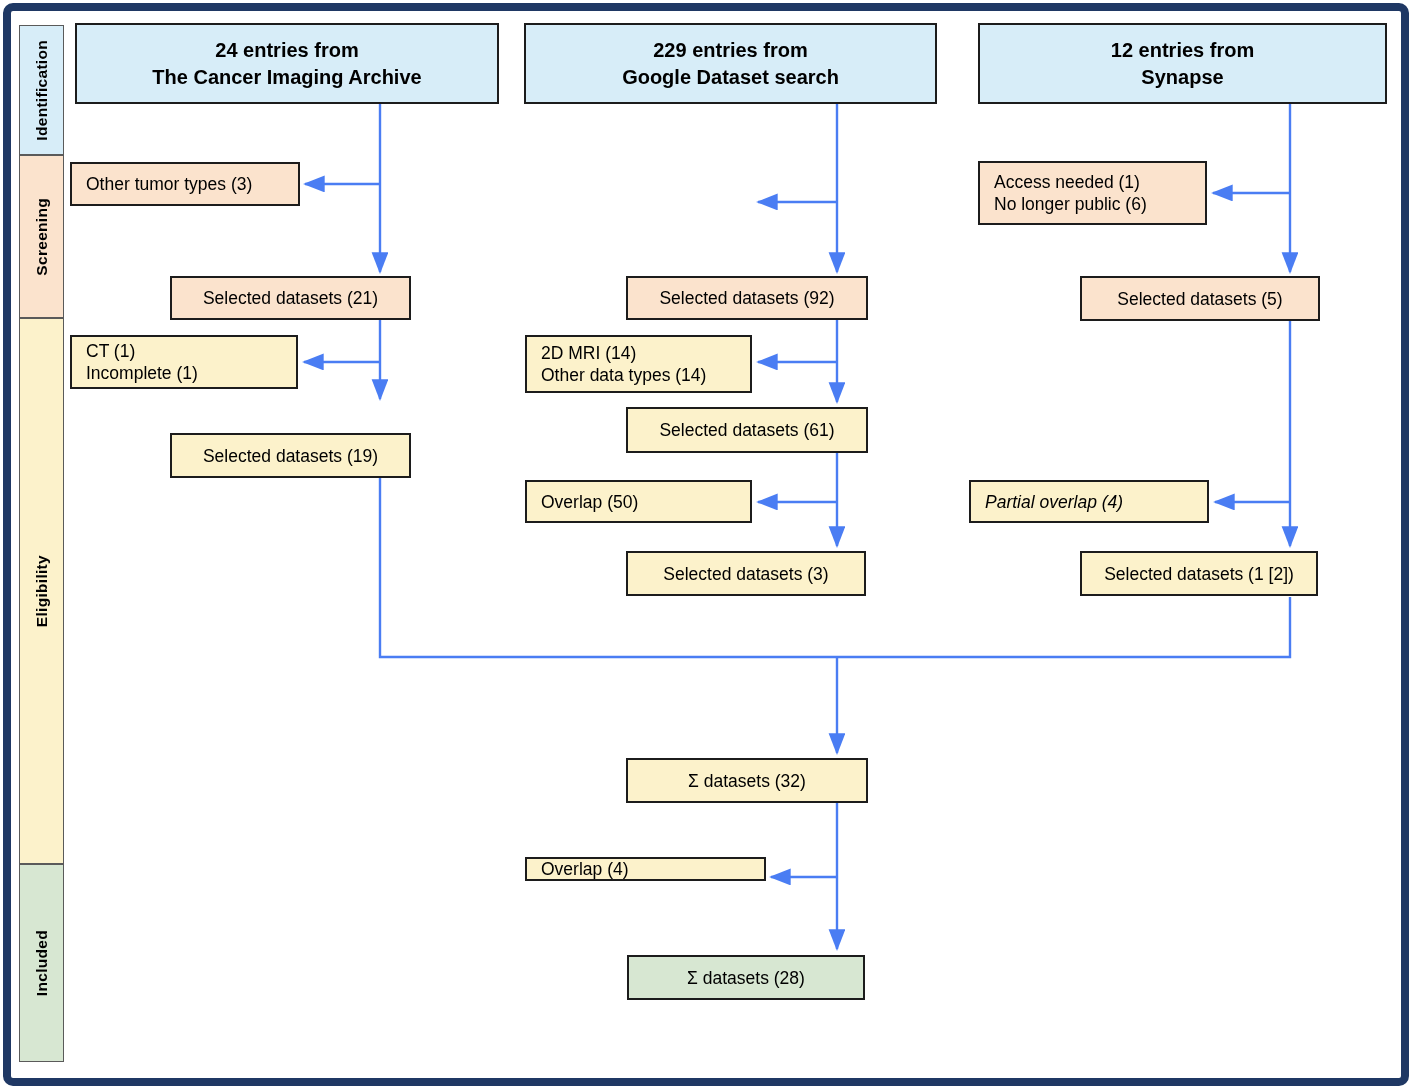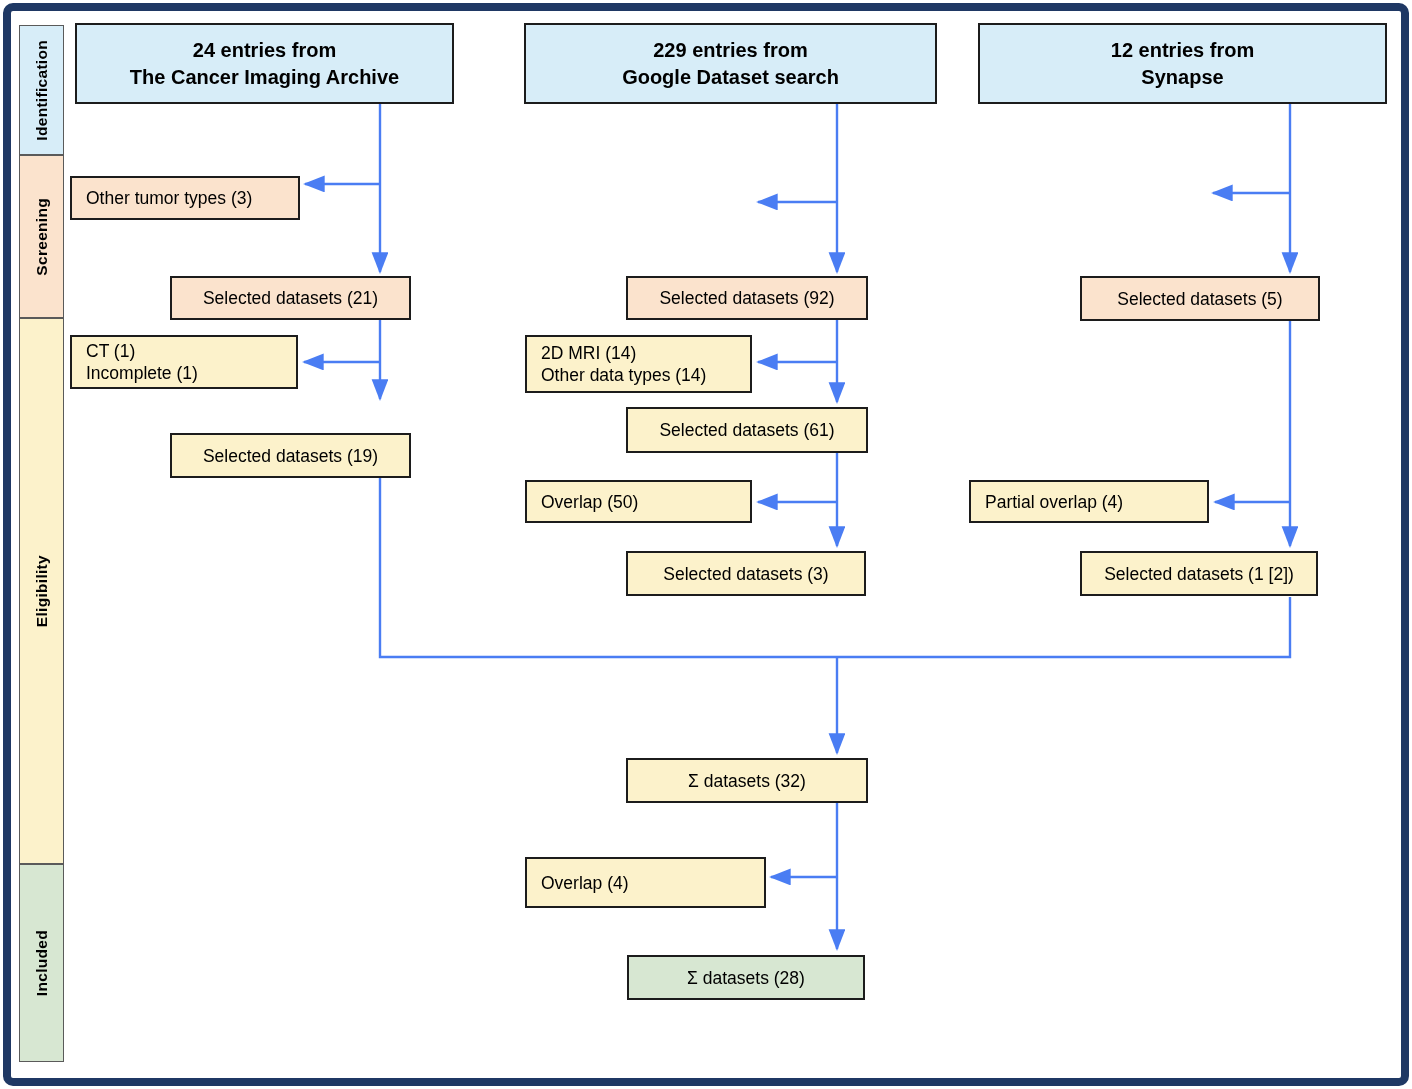--- a/index.html
+++ b/index.html
@@ -113,35 +113,39 @@
   <div class="phase screening" style="top:155px; height:163px;">
     <span class="vtext">Screening</span>
   </div>
   <div class="phase eligibility" style="top:318px; height:546px;">
     <span class="vtext">Eligibility</span>
   </div>
   <div class="phase included" style="top:864px; height:198px;">
     <span class="vtext">Included</span>
   </div>
 
-  <div class="box blue header" style="left:75px; top:23px; width:379px; height:81px;">
+  <div class="box blue header" style="left:75px; top:23px; width:424px; height:81px;">
     <div>24 entries from</div>
     <div>The Cancer Imaging Archive</div>
   </div>
   <div class="box blue header" style="left:524px; top:23px; width:413px; height:81px;">
     <div>229 entries from</div>
     <div>Google Dataset search</div>
   </div>
   <div class="box blue header" style="left:978px; top:23px; width:409px; height:81px;">
     <div>12 entries from</div>
     <div>Synapse</div>
   </div>
 
-  <div class="box peach left" style="left:70px; top:176px; width:230px; height:44px;">
+  <div class="box peach left" style="left:70px; top:162px; width:230px; height:44px;">
     <div>Other tumor types (3)</div>
+  </div>
+  <div class="box peach left" style="left:978px; top:161px; width:229px; height:64px;">
+    <div>Access needed (1)</div>
+    <div>No longer public (6)</div>
   </div>
   <div class="box peach center" style="left:170px; top:276px; width:241px; height:44px;">
     <span>Selected datasets (21)</span>
   </div>
   <div class="box peach center" style="left:626px; top:276px; width:242px; height:44px;">
     <span>Selected datasets (92)</span>
   </div>
   <div class="box peach center" style="left:1080px; top:276px; width:240px; height:45px;">
     <span>Selected datasets (5)</span>
   </div>
@@ -159,31 +163,31 @@
   </div>
   <div class="box yellow center" style="left:626px; top:407px; width:242px; height:46px;">
     <span>Selected datasets (61)</span>
   </div>
   <div class="box yellow left" style="left:525px; top:480px; width:227px; height:43px;">
     <div>Overlap (50)</div>
   </div>
   <div class="box yellow center" style="left:626px; top:551px; width:240px; height:45px;">
     <span>Selected datasets (3)</span>
   </div>
-  <div class="box yellow left" style="left:969px; top:480px; width:240px; height:43px;">
+  <div class="box yellow left" style="left:969px; top:480px; width:240px; height:43px;font-style:italic;">
     <div>Partial overlap (4)</div>
   </div>
   <div class="box yellow center" style="left:1080px; top:551px; width:238px; height:45px;">
     <span>Selected datasets (1 [2])</span>
   </div>
 
   <div class="box yellow center" style="left:626px; top:758px; width:242px; height:45px;">
     <span>Σ datasets (32)</span>
   </div>
-  <div class="box yellow left" style="left:525px; top:857px; width:241px; height:51px;">
+  <div class="box yellow left" style="left:525px; top:857px; width:241px; height:24px;">
     <div>Overlap (4)</div>
   </div>
   <div class="box green center" style="left:627px; top:955px; width:238px; height:45px;">
     <span>Σ datasets (28)</span>
   </div>
 
   <div class="frame"></div>
 </div>
 
 </body></html>

